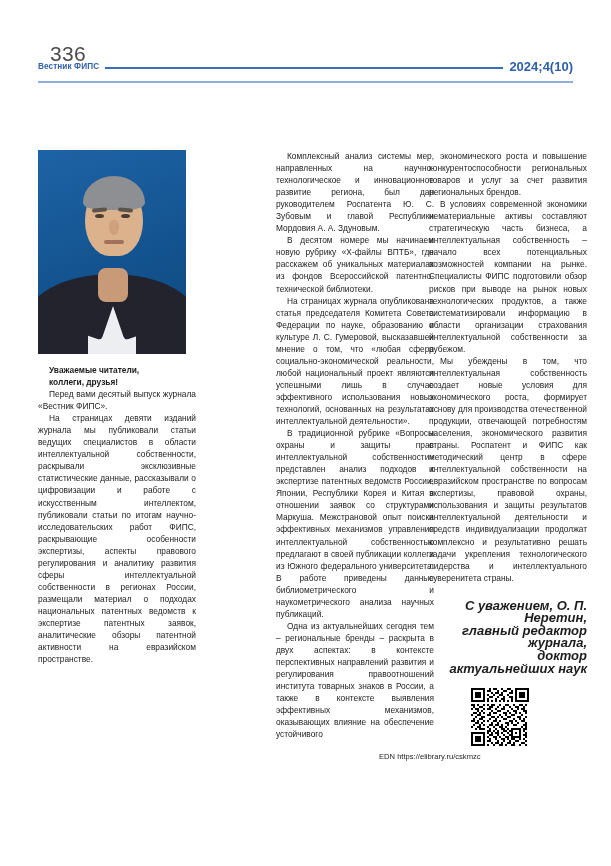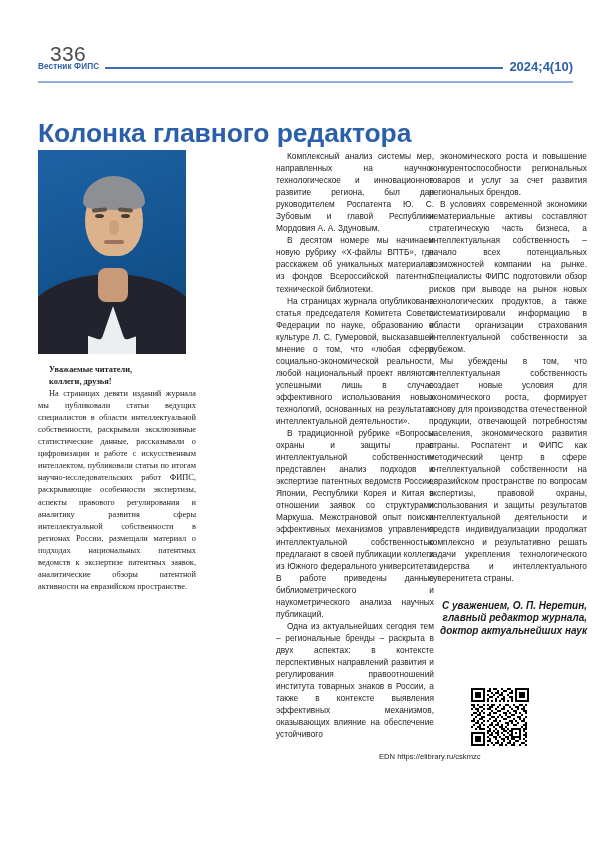--- a/index.html
+++ b/index.html
@@ -98,21 +98,21 @@
   }
   .col {
     position: absolute;
     top: 0;
     width: 158px;
     font-size: 8.35px;
     line-height: 12.05px;
     text-align: justify;
     color: #1c1c1c;
   }
-  .col1 { left: 0px; font-family: Liberation Serif, serif; }
+  .col1 { left: 0px; }
   .col2 { left: 190px; margin-left: 48px; }
   .col3 { left: 379px; margin-left: 12px; }
 
   .col p {
     margin: 0;
     text-indent: 11px;
     text-align: justify;
     hyphens: auto;
   }
 
@@ -237,21 +237,21 @@
     text-align: left;
     text-indent: 0;
   }
 
   
   .signature {
     margin-top: 16px;
     text-align: right;
     font-style: italic;
     font-weight: bold;
-    font-size: 10px;
+    font-size: 13px;
     line-height: 12.6px;
     color: #1c1c1c;
   }
   .signature div { text-indent: 0; }
 
   
   .qr-block {
     position: absolute;
     left: 379px;
     top: 558px;
@@ -285,21 +285,20 @@
 
   <div class="running-head">
     <span class="rh-left">Вестник ФИПС</span>
     <span class="rh-rule"></span>
     <span class="rh-right">2024;4(10)</span>
   </div>
 
   <div class="folio">336</div>
   <div class="head-rule"></div>
 
-  <h1 class="page-title">Колонка главного редактора</h1>
 
   <div class="columns">
 
     <div class="col col1">
       <div class="portrait">
         <div class="p-shoulders"></div>
         <div class="p-shirt"></div>
         <div class="p-collar-l"></div>
         <div class="p-collar-r"></div>
         <div class="p-neck"></div>
@@ -309,20 +308,21 @@
         <div class="p-brow-r"></div>
         <div class="p-eye-l"></div>
         <div class="p-eye-r"></div>
         <div class="p-nose"></div>
         <div class="p-mouth"></div>
       </div>
 
       <p class="greeting">Уважаемые читатели,</p>
       <p class="greeting">коллеги, друзья!</p>
 
+      <p>Перед вами десятый выпуск журнала «Вестник ФИПС».</p>
       <p>На страницах девяти изданий журнала мы публиковали статьи ведущих специалистов в области интеллектуальной собственности, раскрывали эксклюзивные статистические данные, рассказывали о цифровизации и работе с искусственным интеллектом, публиковали статьи по итогам научно-исследовательских работ ФИПС, раскрывающие особенности экспертизы, аспекты правового регулирования и аналитику развития сферы интеллектуальной собственности в регионах России, размещали материал о подходах национальных патентных ведомств к экспертизе патентных заявок, аналитические обзоры патентной активности на евразийском пространстве.</p>
     </div>
 
     <div class="col col2">
       <p>Комплексный анализ системы мер, направленных на научно-технологическое и инновационное развитие региона, был дан руководителем Роспатента Ю. С. Зубовым и главой Республики Мордовия А. А. Здуновым.</p>
       <p>В десятом номере мы начинаем новую рубрику «Х-файлы ВПТБ», где расскажем об уникальных материалах из фондов Всероссийской патентно-технической библиотеки.</p>
       <p>На страницах журнала опубликована статья председателя Комитета Совета Федерации по науке, образованию и культуре Л. С. Гумеровой, высказавшей мнение о том, что «любая сфера социально-экономической реальности, любой национальный проект являются успешными лишь в случае эффективного использования новых технологий, основанных на результатах интеллектуальной деятельности».</p>
       <p>В традиционной рубрике «Вопросы охраны и защиты прав интеллектуальной собственности» представлен анализ подходов к экспертизе патентных ведомств России, Японии, Республики Корея и Китая в отношении заявок со структурами Маркуша. Межстрановой опыт поиска эффективных механизмов управления интеллектуальной собственностью предлагают в своей публикации коллеги из Южного федерального университета. В работе приведены данные библиометрического и наукометрического анализа научных публикаций.</p>
       <p>Одна из актуальнейших сегодня тем – региональные бренды – раскрыта в двух аспектах: в контексте перспективных направлений развития и регулирования правоотношений института товарных знаков в России, а также в контексте выявления эффективных механизмов, оказывающих влияние на обеспечение устойчивого</p>
     </div>

